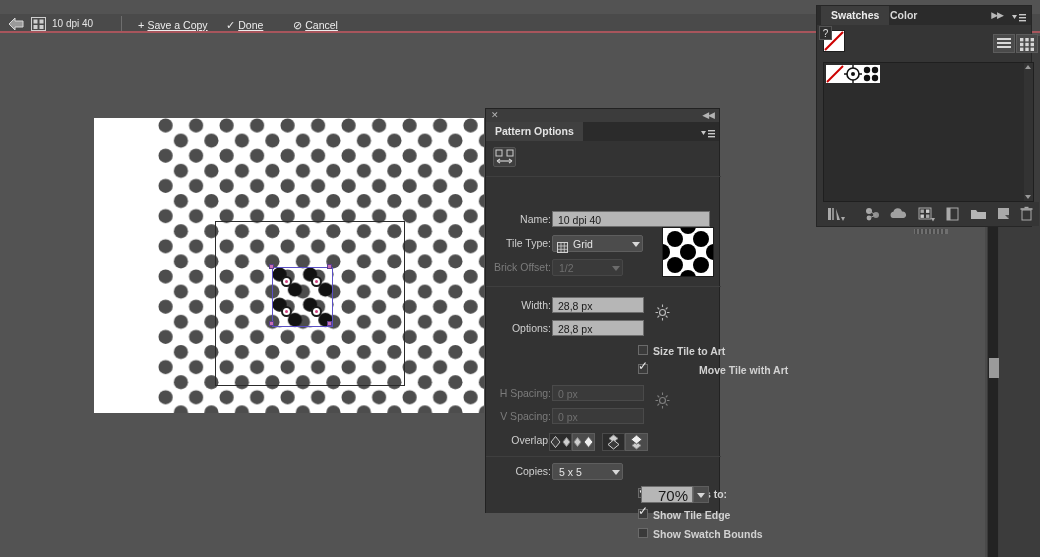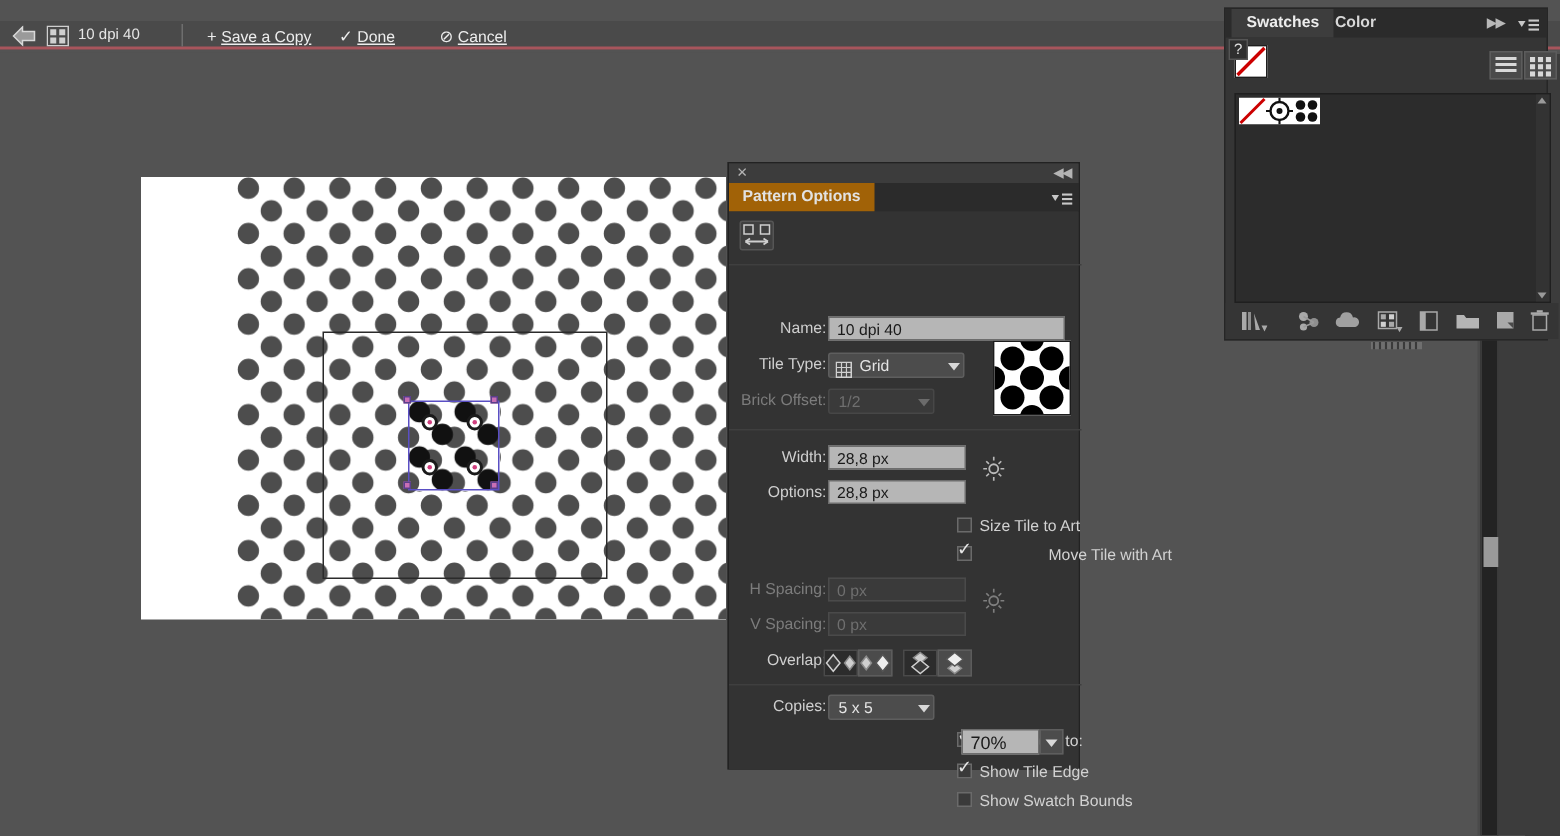--- a/index.html
+++ b/index.html
@@ -107,21 +107,21 @@
   }
   .panel-topbar .p-collapse {
     position: absolute; right: 5px; top: 1px; color: #b4b4b4; font-size: 9px;
     line-height: 11px; cursor: pointer; letter-spacing: -1px;
   }
   .panel-tabrow {
     position: relative; height: 19px; background: #2b2b2b;
   }
   .panel-tab {
     position: absolute; left: 0; top: 0; height: 19px; line-height: 19px;
-    padding: 0 9px; background: #a16207; color: #e2e2e2; font-size: 10.5px;
+    padding: 0 9px; background: #404040; color: #e2e2e2; font-size: 10.5px;
     font-weight: bold; cursor: pointer; text-align: center;
   }
   .panel-menu {
     position: absolute; right: 4px; top: 4px; width: 14px; height: 11px;
     cursor: pointer;
   }
   .panel-body { position: relative; height: 372px; background: #333333; }
 
   .tool-btn {
     position: absolute; left: 7px; top: 6px; width: 23px; height: 20px;
@@ -161,22 +161,22 @@
   }
   .combo.dis { background: #3a3a3a; border-color: #474747; }
   .combo.dis .cv { color: #6f6f6f; }
   .combo.dis .arw { border-top-color: #6b6b6b; }
 
   .combo-lt {
     position: absolute; height: 17px; background: #b6b6b6;
     border: 1px solid #6d6d6d; cursor: pointer;
   }
   .combo-lt .cv {
-    position: absolute; left: 5px; top: 0; height: 17px; line-height: 17px;
-    color: #1a1a1a; font-size: 12px;
+    position: absolute; left: 16px; top: 0; height: 17px; line-height: 17px;
+    color: #1a1a1a; font-size: 15px;
   }
   .combo-btn {
     position: absolute; right: -17px; top: -1px; width: 16px; height: 17px;
     background: #4c4c4c; border: 1px solid #5e5e5e; cursor: pointer;
   }
   .combo-btn .arw {
     position: absolute; left: 3px; top: 6px;
     border-left: 4px solid transparent; border-right: 4px solid transparent;
     border-top: 5px solid #d8d8d8;
   }
@@ -184,21 +184,21 @@
   .chk {
     position: absolute; width: 10px; height: 10px;
     background: #3a3a3a; border: 1px solid #6a6a6a; cursor: pointer;
   }
   .chk.on::after {
     content: "✓"; position: absolute; left: -1px; top: -5px;
     color: #e8e8e8; font-size: 12px; line-height: 12px;
   }
   .chk-lbl {
     position: absolute; height: 14px; line-height: 14px;
-    color: #d2d2d2; font-size: 10.5px; white-space: nowrap; cursor: pointer;
+    color: #d2d2d2; font-size: 10.5px; white-space: nowrap; cursor: pointer; font-weight: bold;
   }
 
   .thumb-prev {
     position: absolute; left: 176px; top: 86px; width: 52px; height: 50px;
     background: #ffffff; border: 1px solid #1c1c1c;
   }
   .link-icn { position: absolute; width: 15px; height: 17px; }
 
   .ovl-btn {
     position: absolute; top: 0; width: 23px; height: 18px;

